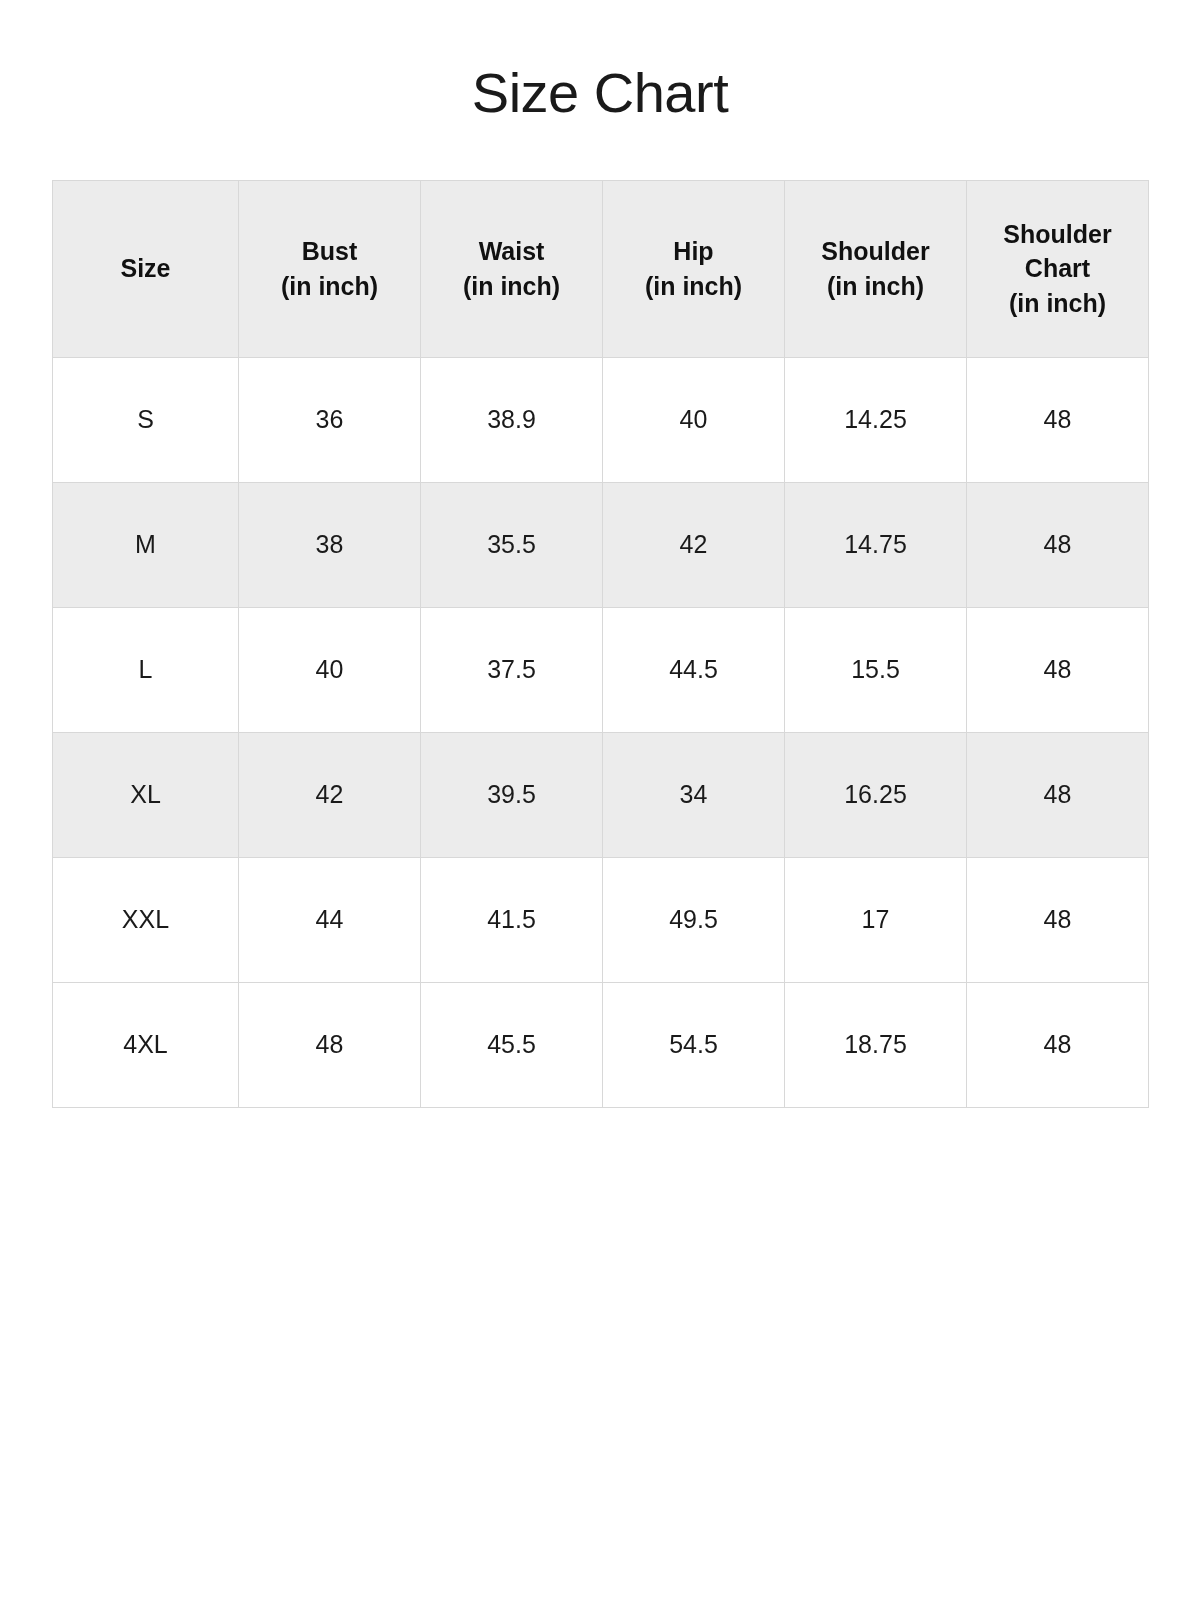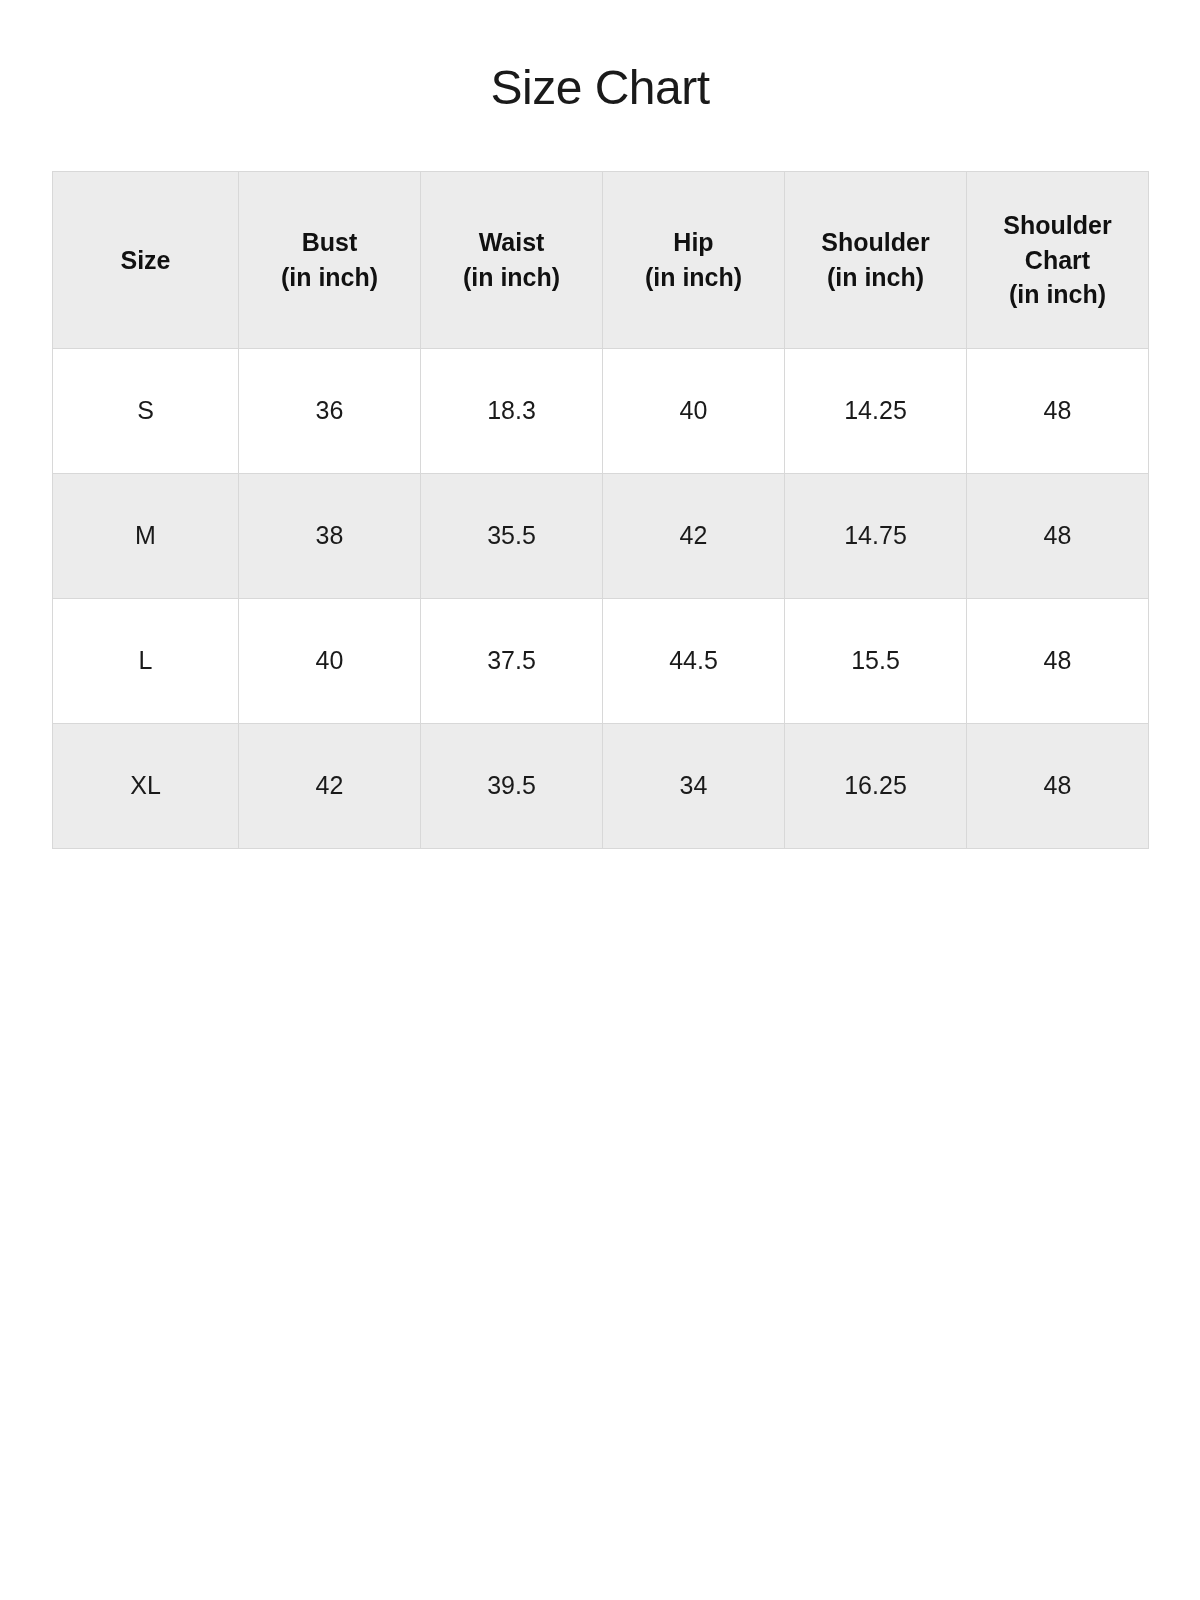--- a/index.html
+++ b/index.html
@@ -16,21 +16,21 @@
   }
   .page {
     width: 1200px;
     height: 1600px;
     position: relative;
     box-sizing: border-box;
     padding: 0;
   }
   .title {
     text-align: center;
-    font-size: 48px;
+    font-size: 56px;
     font-weight: 400;
     letter-spacing: -0.5px;
     color: #1a1a1a;
     margin: 62px 0 0 0;
     line-height: 1.1;
   }
   .table-wrap {
     margin: 56px 52px 0 52px;
   }
   table.size-chart {
@@ -111,21 +111,21 @@
             <span class="hdr-line">Shoulder</span>
             <span class="hdr-line">Chart</span>
             <span class="hdr-line">(in inch)</span>
           </th>
         </tr>
       </thead>
       <tbody>
         <tr>
           <td>S</td>
           <td>36</td>
-          <td>18.3</td>
+          <td>38.9</td>
           <td>40</td>
           <td>14.25</td>
           <td>48</td>
         </tr>
         <tr class="alt">
           <td>M</td>
           <td>38</td>
           <td>35.5</td>
           <td>42</td>
           <td>14.75</td>
@@ -140,17 +140,33 @@
           <td>48</td>
         </tr>
         <tr class="alt">
           <td>XL</td>
           <td>42</td>
           <td>39.5</td>
           <td>34</td>
           <td>16.25</td>
           <td>48</td>
         </tr>
+        <tr>
+          <td>XXL</td>
+          <td>44</td>
+          <td>41.5</td>
+          <td>49.5</td>
+          <td>17</td>
+          <td>48</td>
+        </tr>
+        <tr>
+          <td>4XL</td>
+          <td>48</td>
+          <td>45.5</td>
+          <td>54.5</td>
+          <td>18.75</td>
+          <td>48</td>
+        </tr>
       </tbody>
     </table>
   </div>
 
 </div>
 
 </body></html>

